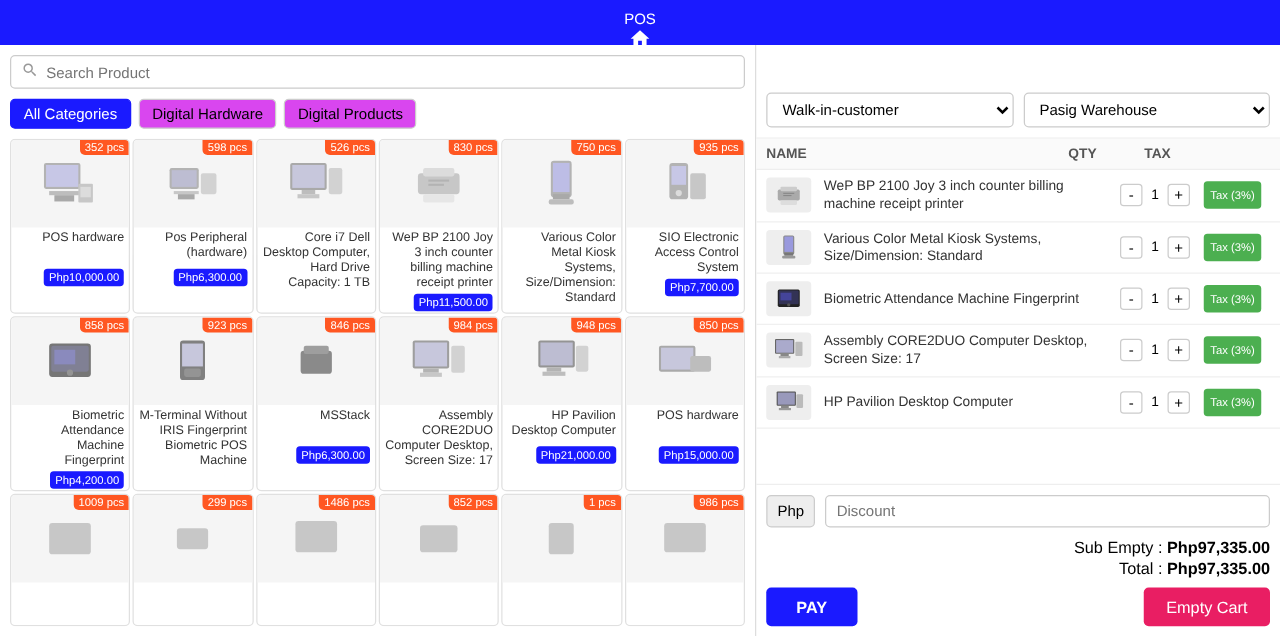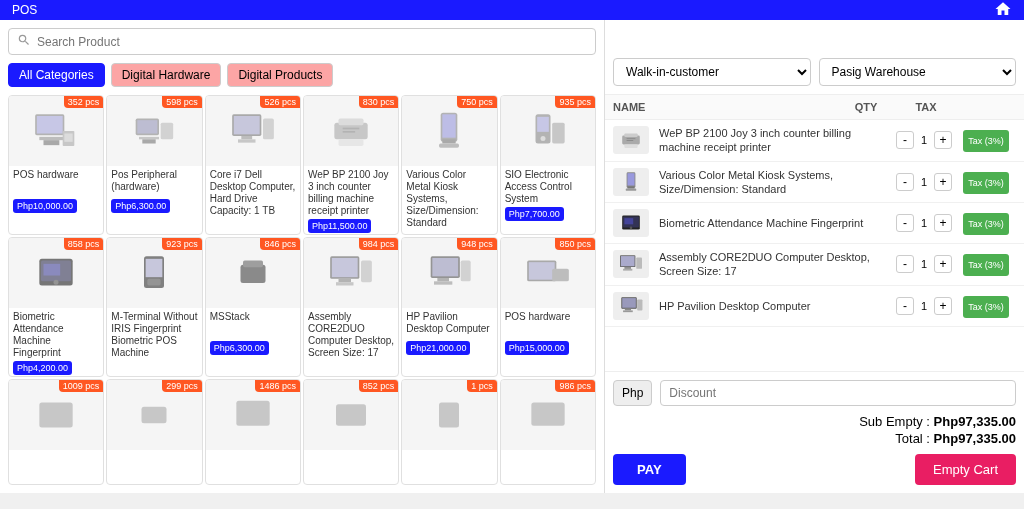--- a/index.html
+++ b/index.html
@@ -5,21 +5,22 @@
     * { box-sizing: border-box; margin: 0; padding: 0; }
     body { font-family: Arial, sans-serif; background: #f0f0f0; font-size: 12px; }
 
     .top-bar {
       background: #1a1aff;
       color: white;
       padding: 8px 12px;
       display: flex;
       align-items: center;
       justify-content: space-between;
-      height: 20px;
+      height: 36px;
+      flex-direction: column;
     }
 
     .main-layout {
       display: flex;
       height: calc(100vh - 36px);
       max-height: 473px;
     }
 
     
     .left-panel {
@@ -51,21 +52,21 @@
       display: flex;
       gap: 6px;
       margin-bottom: 8px;
     }
     .cat-tab {
       padding: 4px 10px;
       border-radius: 4px;
       border: 1px solid #ccc;
       cursor: pointer;
       font-size: 12px;
-      background: #fca5a5;
+      background: #d946ef;
     }
     .cat-tab.active {
       background: #1a1aff;
       color: white;
       border-color: #1a1aff;
     }
 
     .products-grid {
       display: grid;
       grid-template-columns: repeat(6, 1fr);
@@ -98,21 +99,21 @@
       width: 100%;
       height: 70px;
       background: #f5f5f5;
       display: flex;
       align-items: center;
       justify-content: center;
       overflow: hidden;
     }
     .product-img svg { width: 50px; height: 50px; opacity: 0.6; }
 
-    .product-info { padding: 3px 4px; }
+    .product-info { padding: 3px 4px; text-align: right; }
     .product-name {
       font-size: 10px;
       color: #333;
       line-height: 1.2;
       min-height: 28px;
     }
     .product-price {
       background: #1a1aff;
       color: white;
       font-size: 9px;

